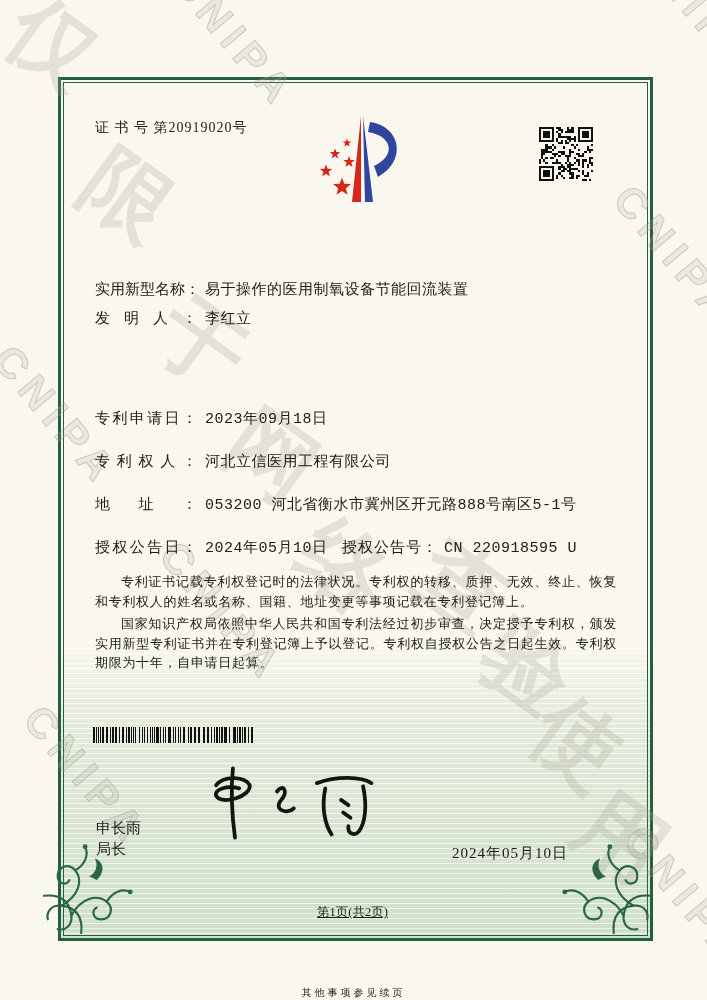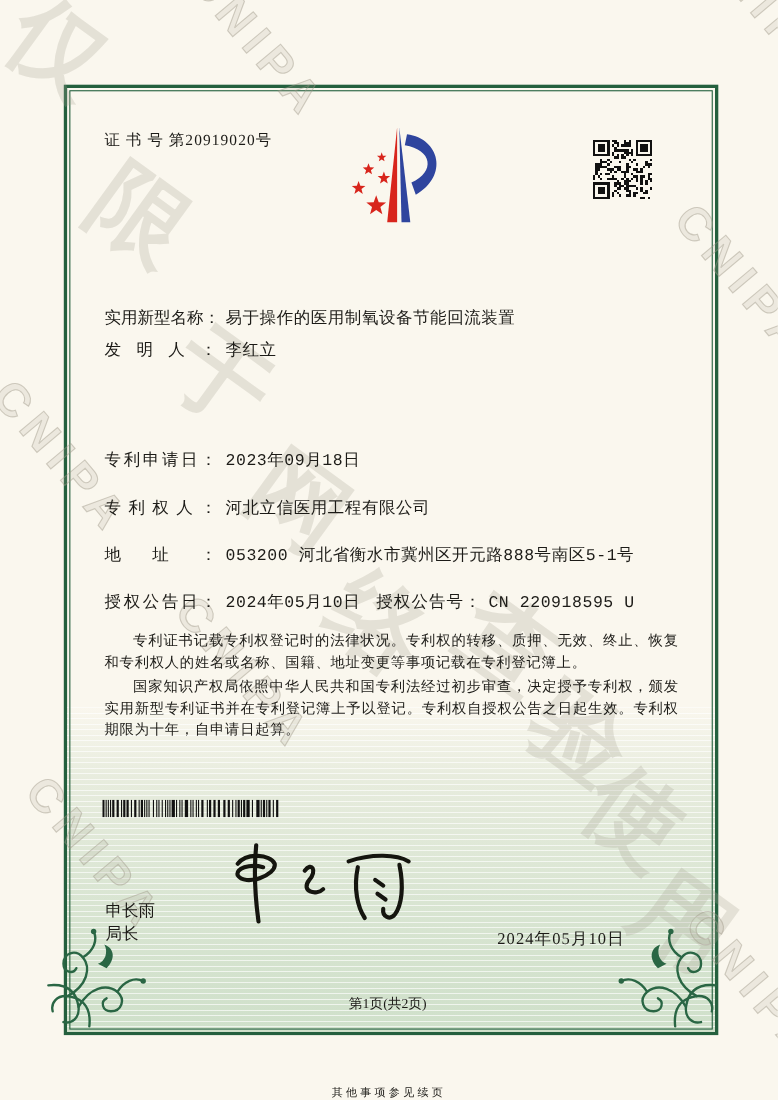--- a/index.html
+++ b/index.html
@@ -34,21 +34,21 @@
   .g2 .glabel{letter-spacing:1px;margin-right:6px;margin-left:15px;}
 
   .paras{position:absolute;left:95px;top:572px;width:522px;font-size:13px;line-height:19.5px;letter-spacing:.7px;text-align:justify;}
   .paras p{margin:0 0 3px 0;text-indent:2em;}
 
   .barcode{position:absolute;left:93px;top:727px;width:160px;height:16px;}
   .signer-title{position:absolute;left:96px;top:840px;font-size:15px;font-family:"Liberation Sans",sans-serif;}
   .signer-name{position:absolute;left:96px;top:819px;font-size:15px;font-family:"Liberation Sans",sans-serif;}
   .signature{position:absolute;left:198px;top:760px;width:200px;height:84px;}
   .issue-date{position:absolute;left:452px;top:844px;font-size:15px;letter-spacing:1px;}
-  .page-info{position:absolute;left:58px;width:589px;top:904px;text-align:center;font-size:12.5px;}
+  .page-info{position:absolute;left:58px;width:589px;top:904px;text-align:center;font-size:12.5px;text-decoration:underline;}
   .footer-note{position:absolute;left:0;width:707px;top:948px;text-align:center;font-size:10px;letter-spacing:3px;margin-top:38px;}
 </style>
 </head>
 <body>
 
 <div class="page">
 
   <div class="wm-layer" id="wm">
       <div class="wm-char" style="left: 10px; top: -14px;">仅</div>
       <div class="wm-char" style="left: 84px; top: 138px;">限</div>

